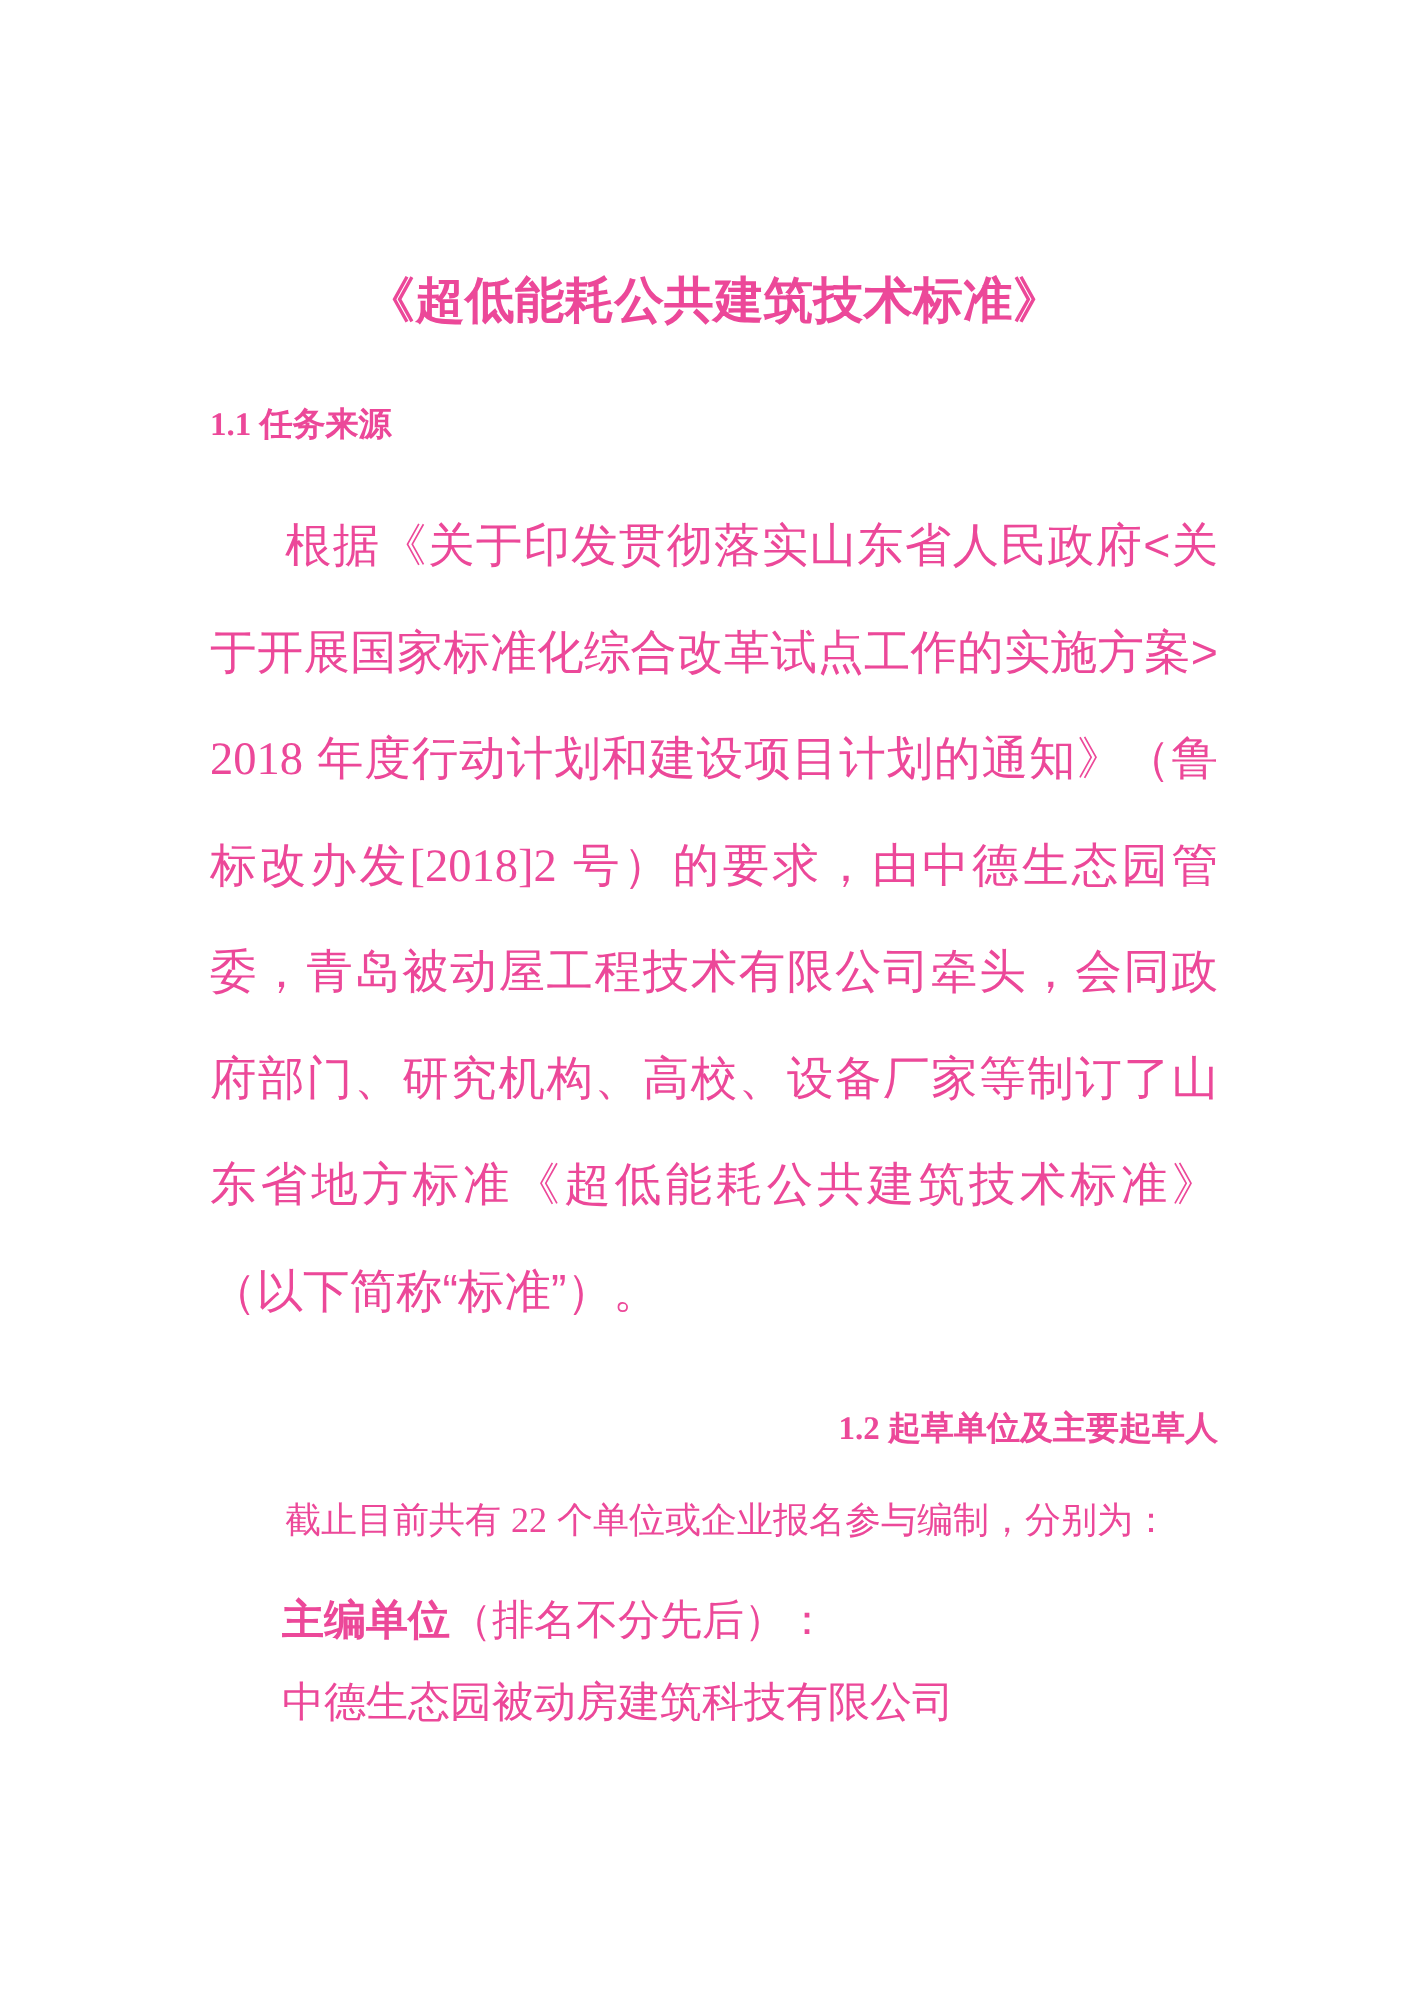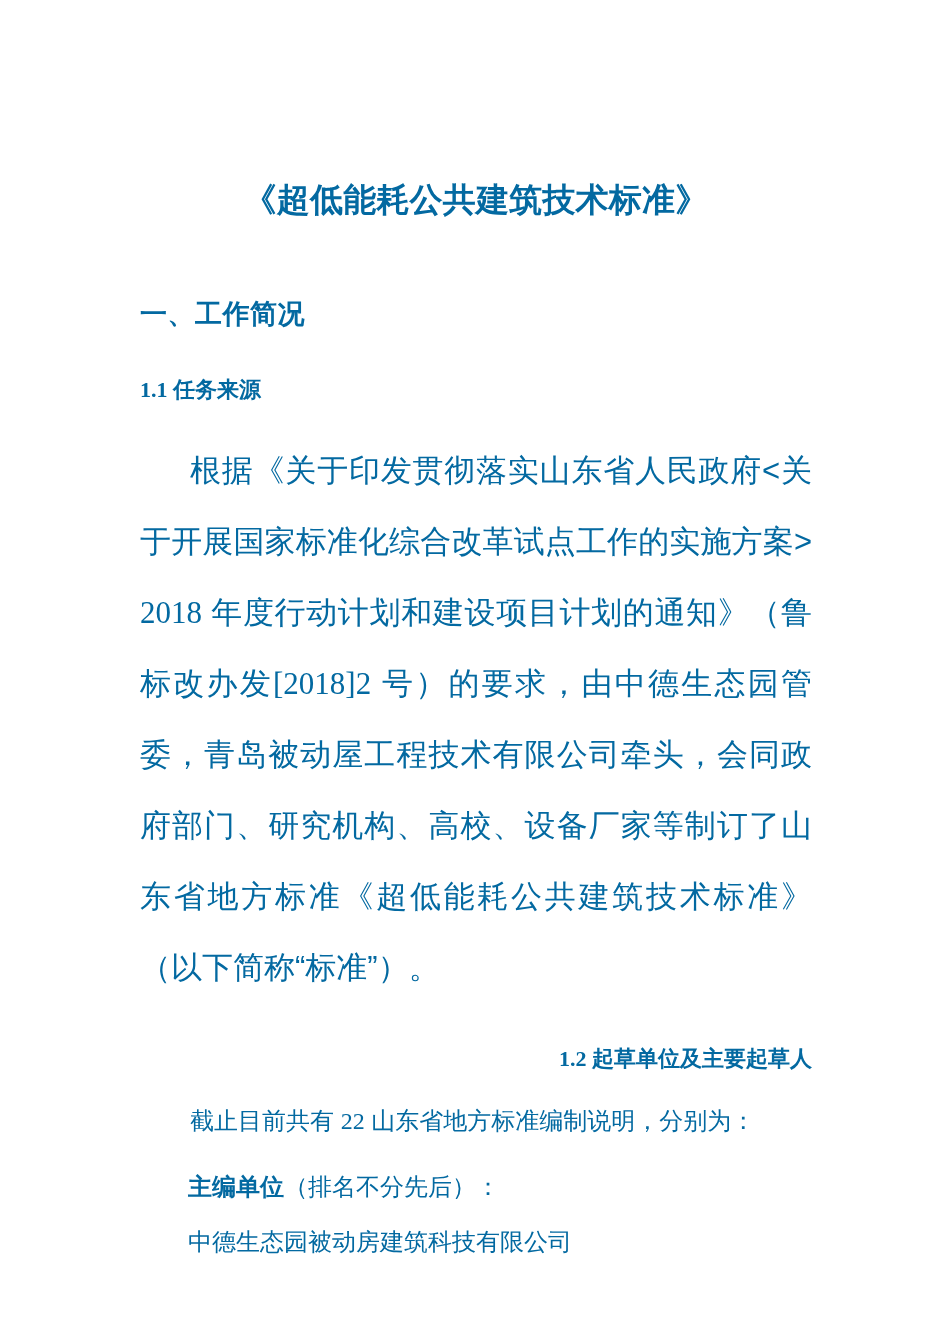--- a/index.html
+++ b/index.html
@@ -7,21 +7,21 @@
     padding: 0;
     background: #ffffff;
   }
   .page {
     position: relative;
     width: 950px;
     height: 1344px;
     background: #ffffff;
     overflow: hidden;
     font-family: "Liberation Sans", "DejaVu Sans", sans-serif;
-    color: #0369a1;
+    color: #ec4899;
     -webkit-font-smoothing: antialiased;
   }
 
   
   .content {
     position: absolute;
     left: 140px;
     top: 0;
     width: 672px;
   }
@@ -99,56 +99,55 @@
     letter-spacing: 0px;
   }
   .para-22 .lat {
     font-family: "Liberation Serif", "DejaVu Serif", serif;
   }
 
   
   .list-line {
     margin: 0;
     padding-left: 48px;
-    font-size: 24px;
+    font-size: 28px;
     line-height: 55px;
     letter-spacing: 0px;
     white-space: nowrap;
   }
   .list-line.lead { padding-top: 15px; }
   .list-line b {
     font-weight: 700;
   }
 </style>
 </head>
 <body>
 
 <div class="page">
   <div class="content">
 
     <h1 class="doc-title">
       <span class="title-line">《超低能耗公共建筑技术标准》</span>
     </h1>
 
-    <h2 class="h1-section">一、工作简况</h2>
 
     <h3 class="h2-section first">
       <span class="h2-num">1.1</span><span class="h2-num">&nbsp;</span><span class="h2-text">任务来源</span>
     </h3>
 
     <p class="body-para">
       <span>根据《关于印发贯彻落实山东省人民政府&lt;关于开展国家标准化综合改革试点工作的实施方案&gt;</span><span class="lat">2018</span><span> 年度行动计划和建设项目计划的通知》（鲁标改办发</span><span class="lat">[2018]2</span><span> 号）的要求，由中德生态园管委，青岛被动屋工程技术有限公司牵头，会同政府部门、研究机构、高校、设备厂家等制订了山东省地方标准《超低能耗公共建筑技术标准》（以下简称</span><span>“标准”</span><span>）。</span>
     </p>
 
     <h3 class="h2-section second">
       <span class="h2-num">1.2</span><span class="h2-num">&nbsp;</span><span class="h2-text">起草单位及主要起草人</span>
     </h3>
 
     <p class="para-22">
-      <span>截止目前共有 </span><span class="lat">22</span><span> 山东省地方标准编制说明，分别为：</span>
+      <span>截止目前共有 </span><span class="lat">22</span><span> 个单位或企业报名参与编制，分别为：</span>
     </p>
 
     <p class="list-line lead">
       <b>主编单位</b><span>（排名不分先后）：</span>
     </p>
 
     <p class="list-line">中德生态园被动房建筑科技有限公司</p>
 
 
   </div>

